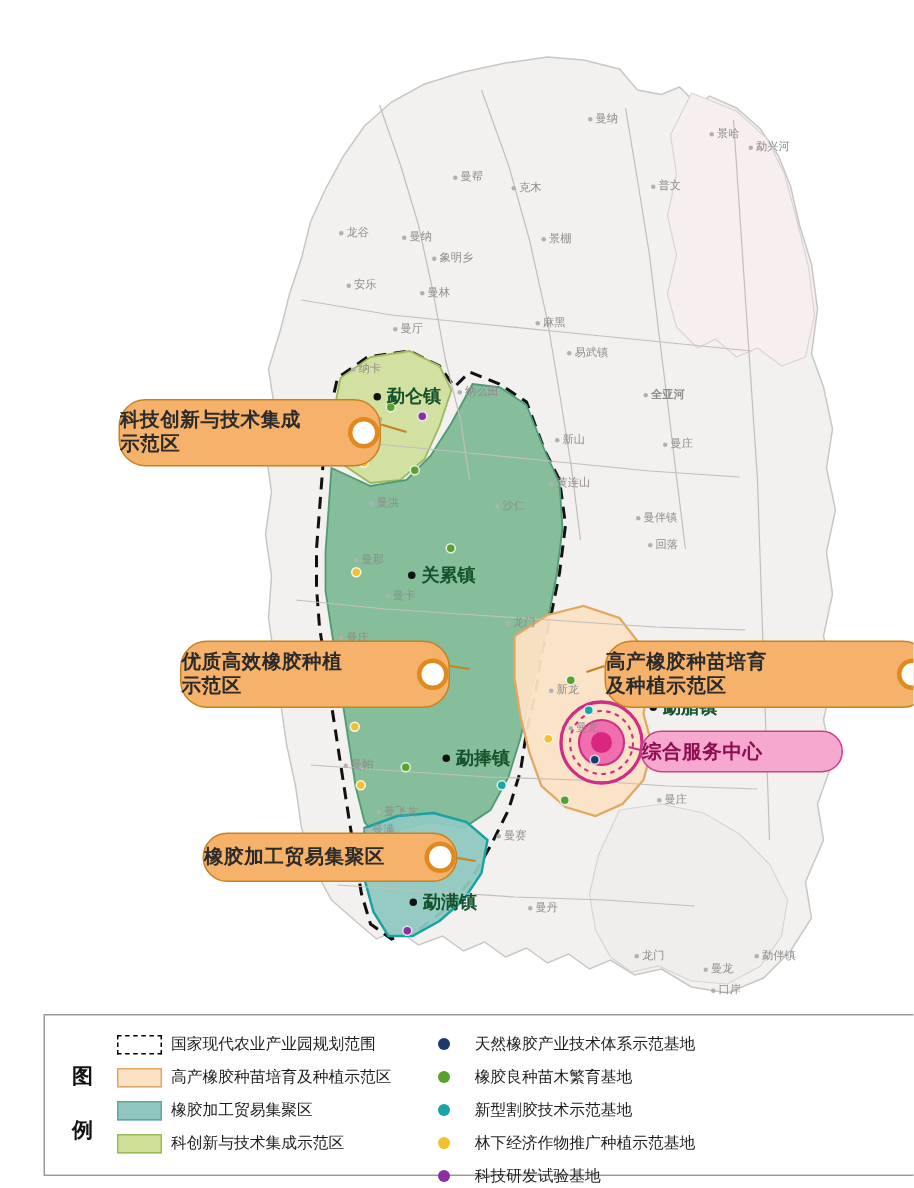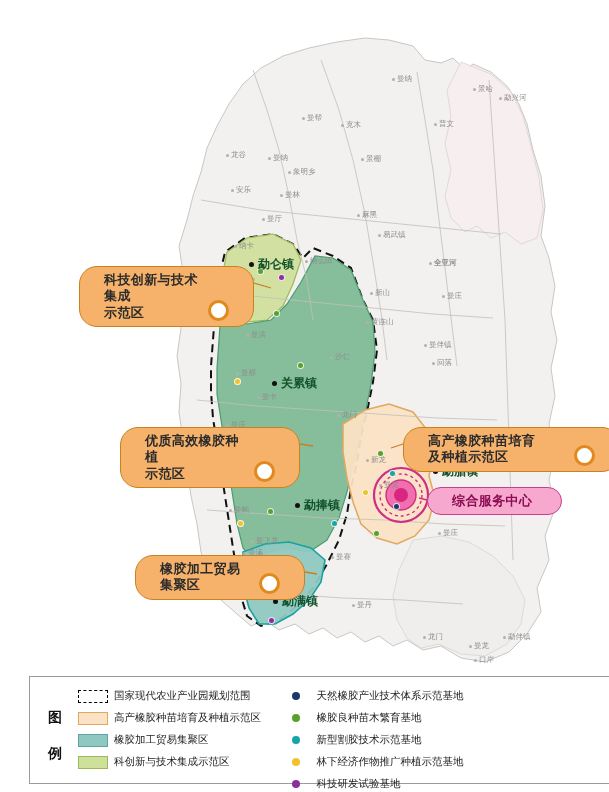--- a/index.html
+++ b/index.html
@@ -30,24 +30,24 @@
   }
   .map-svg {
     position: absolute;
     left: 0; top: 0;
   }
 
   
   .callout {
     position: absolute;
     display: flex;
-    align-items: flex-end;
+    align-items: center;
     box-sizing: border-box;
     border-radius: 18px;
-    padding: 5px 24px;
+    padding: 5px 0;
     font-size: 13px;
     font-weight: bold;
     line-height: 1.25;
     color: #2b2b2b;
     white-space: pre-line;
     letter-spacing: 0.4px;
   }
   .callout .c-text {
     flex: 1 1 auto;
   }
@@ -291,21 +291,21 @@
         <div class="place" style="left: 357px; top: 230px;">易武镇</div>
         <div class="place" style="left: 213px; top: 241px;">纳卡</div>
         <div class="place" style="left: 284px; top: 256px;">纳么田</div>
         <div class="place" style="left: 408px; top: 258px; font-weight: bold;">全亚河</div>
         <div class="place" style="left: 214px; top: 277px;">曼贺</div>
         <div class="place" style="left: 349px; top: 288px;">新山</div>
         <div class="place" style="left: 421px; top: 291px;">曼庄</div>
         <div class="place" style="left: 345px; top: 317px;">黄连山</div>
         <div class="place" style="left: 225px; top: 330px;">曼洪</div>
         <div class="place" style="left: 403px; top: 340px;">曼伴镇</div>
-        <div class="place" style="left: 309px; top: 352px; font-family: Liberation Mono, monospace;">沙仁</div>
+        <div class="place" style="left: 309px; top: 332px; font-family: Liberation Mono, monospace;">沙仁</div>
         <div class="place" style="left: 411px; top: 358px;">回落</div>
         <div class="place" style="left: 215px; top: 368px;">曼那</div>
         <div class="place" style="left: 236px; top: 392px;">曼卡</div>
         <div class="place" style="left: 205px; top: 420px;">曼庄</div>
         <div class="place" style="left: 316px; top: 410px;">龙门</div>
         <div class="place" style="left: 219px; top: 455px;">曼列</div>
         <div class="place" style="left: 345px; top: 455px;">新龙</div>
         <div class="place" style="left: 358px; top: 480px;">曼龙</div>
         <div class="place" style="left: 208px; top: 505px;">曼帕</div>
         <div class="place" style="left: 230px; top: 536px; text-align: right;">曼飞龙</div>

